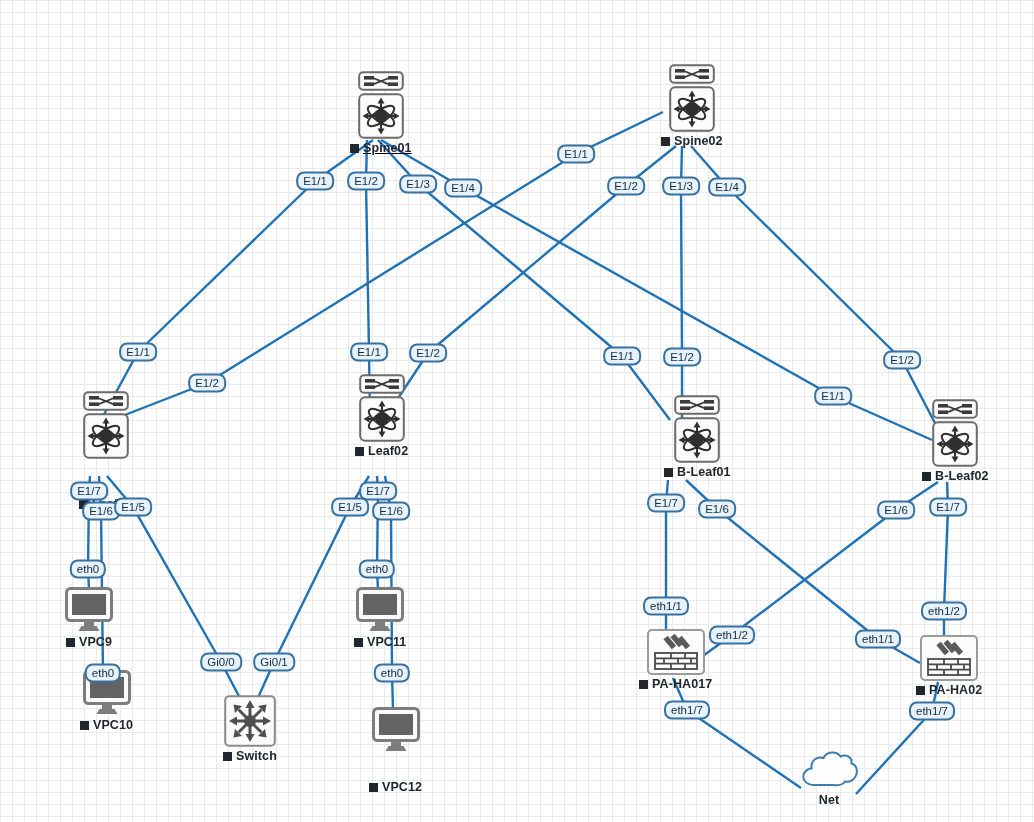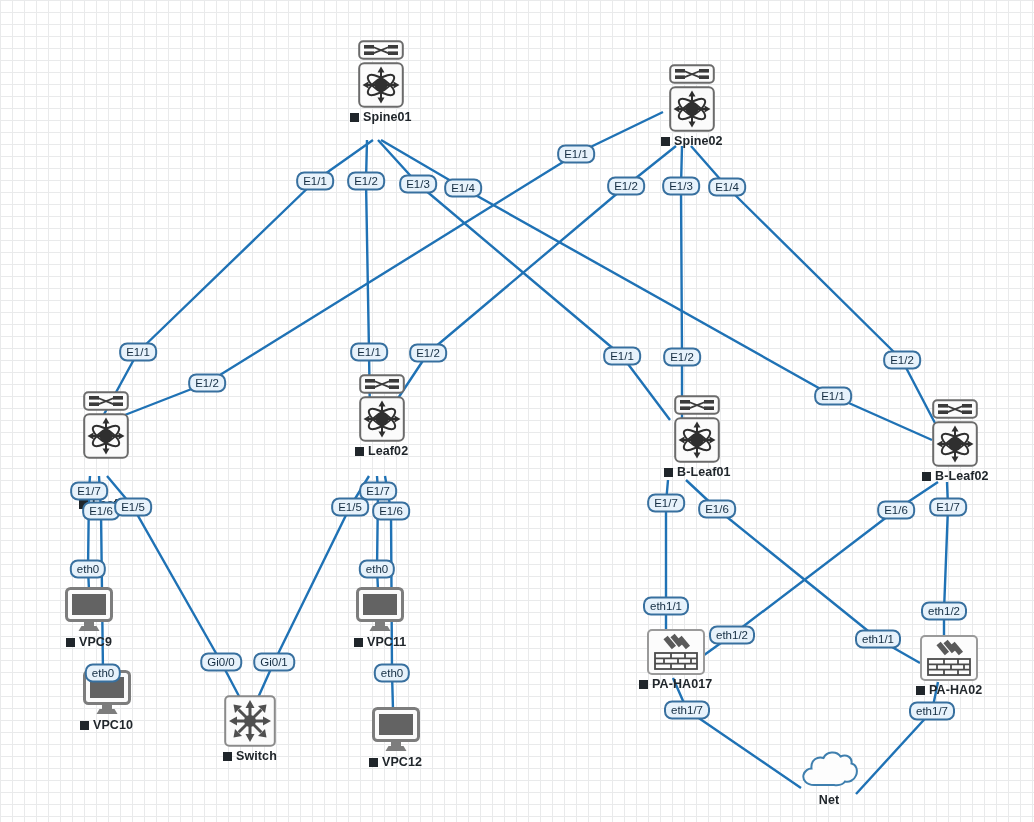--- a/index.html
+++ b/index.html
@@ -49,21 +49,21 @@
       <polyline points="377,476 378,491 377,569 378,590"></polyline>
       <polyline points="385,476 391,511 392,673 393,710"></polyline>
       <polyline points="369,476 350,507 274,662 257,700"></polyline>
       <polyline points="668,480 666,503 666,606 666,631"></polyline>
       <polyline points="686,480 717,509 878,639 920,663"></polyline>
       <polyline points="947,482 948,507 944,611 944,637"></polyline>
       <polyline points="938,482 896,510 732,635 700,658"></polyline>
       <polyline points="673,678 687,710 801,788"></polyline>
       <polyline points="938,682 932,711 856,794"></polyline>
     </svg>
-<div class="node" style="left: 350px; top: 40px;">
+<div class="node" style="left: 350px; top: 71px; text-decoration: underline;">
       <span>
         <svg width="46" height="68" viewBox="0 0 46 68">
           <rect x="1.2" y="1.2" width="43.6" height="17.6" rx="4" fill="#fbfbfb" stroke="#6b6b6b" stroke-width="2"></rect>
           <g fill="#3b3b3b">
             <rect x="6" y="5" width="10" height="3.6"></rect>
             <rect x="6" y="11.4" width="10" height="3.6"></rect>
             <rect x="30" y="5" width="10" height="3.6"></rect>
             <rect x="30" y="11.4" width="10" height="3.6"></rect>
           </g>
           <g stroke="#3b3b3b" stroke-width="1.8">
@@ -301,21 +301,21 @@
           <rect x="7" y="7" width="34" height="21" fill="#636363"></rect>
           <rect x="19" y="33.5" width="10" height="5.5" fill="#7d7d7d"></rect>
           <path d="M13.5 44 L34.5 44 L31.5 39 L16.5 39 Z" fill="#7d7d7d"></path>
         </svg>
       </span>
       <div class="nlabel">
         <span class="sq"></span>
         <span>VPC10</span>
       </div>
     </div>
-    <div class="node" style="left: 369px; top: 707px;">
+    <div class="node" style="left: 369px; top: 707px; gap: 25px;">
       <span>
         <svg width="48" height="46" viewBox="0 0 48 46">
           <rect x="1.5" y="1.5" width="45" height="32" rx="4" fill="#fbfbfb" stroke="#7d7d7d" stroke-width="3"></rect>
           <rect x="7" y="7" width="34" height="21" fill="#636363"></rect>
           <rect x="19" y="33.5" width="10" height="5.5" fill="#7d7d7d"></rect>
           <path d="M13.5 44 L34.5 44 L31.5 39 L16.5 39 Z" fill="#7d7d7d"></path>
         </svg>
       </span>
       <div class="nlabel">
         <span class="sq"></span>

